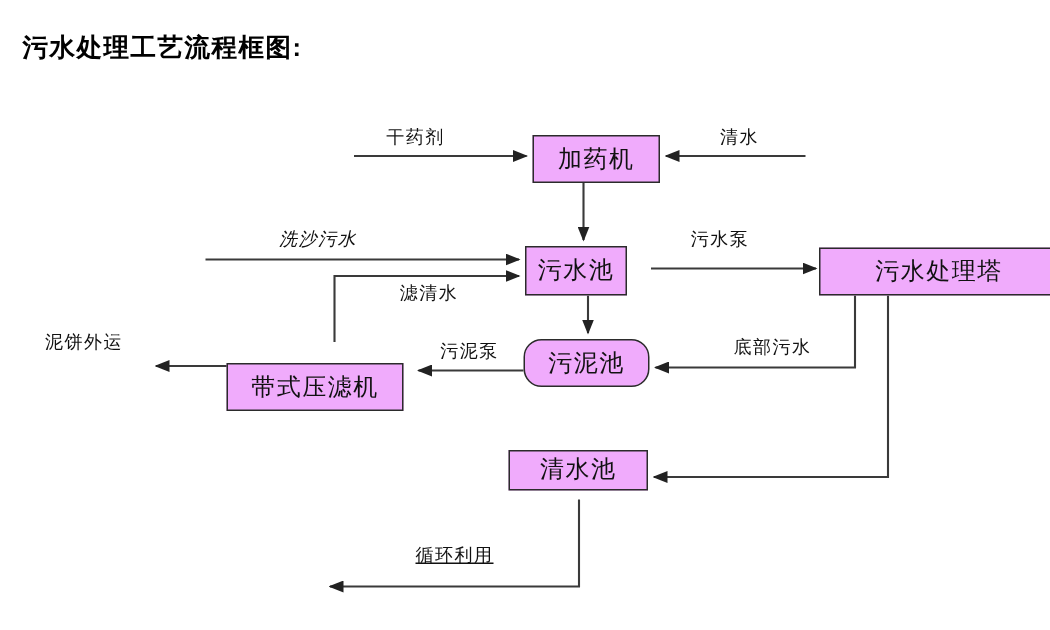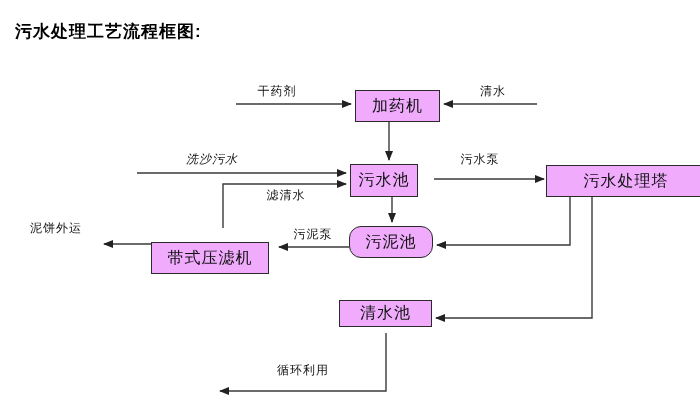--- a/index.html
+++ b/index.html
@@ -80,20 +80,21 @@
   <div class="edge-label" style="left:277px;top:83px;">干药剂</div>
 
   <div class="edge-label" style="left:493px;top:83px;">清水</div>
 
   <div class="edge-label" style="left:212px;top:151px;font-style:italic;">洗沙污水</div>
 
   <div class="edge-label" style="left:286px;top:187px;">滤清水</div>
 
   <div class="edge-label" style="left:480px;top:151px;">污水泵</div>
 
+  <div class="edge-label" style="left:515px;top:223px;">底部污水</div>
 
   <div class="edge-label" style="left:313px;top:226px;">污泥泵</div>
 
   <div class="edge-label" style="left:56px;top:220px;">泥饼外运</div>
 
-  <div class="edge-label" style="left:303px;top:362px;">循环利用</div>
+  <div class="edge-label" style="left:303px;top:362px;text-decoration:underline;">循环利用</div>
 
 </div>
 
 </body></html>

